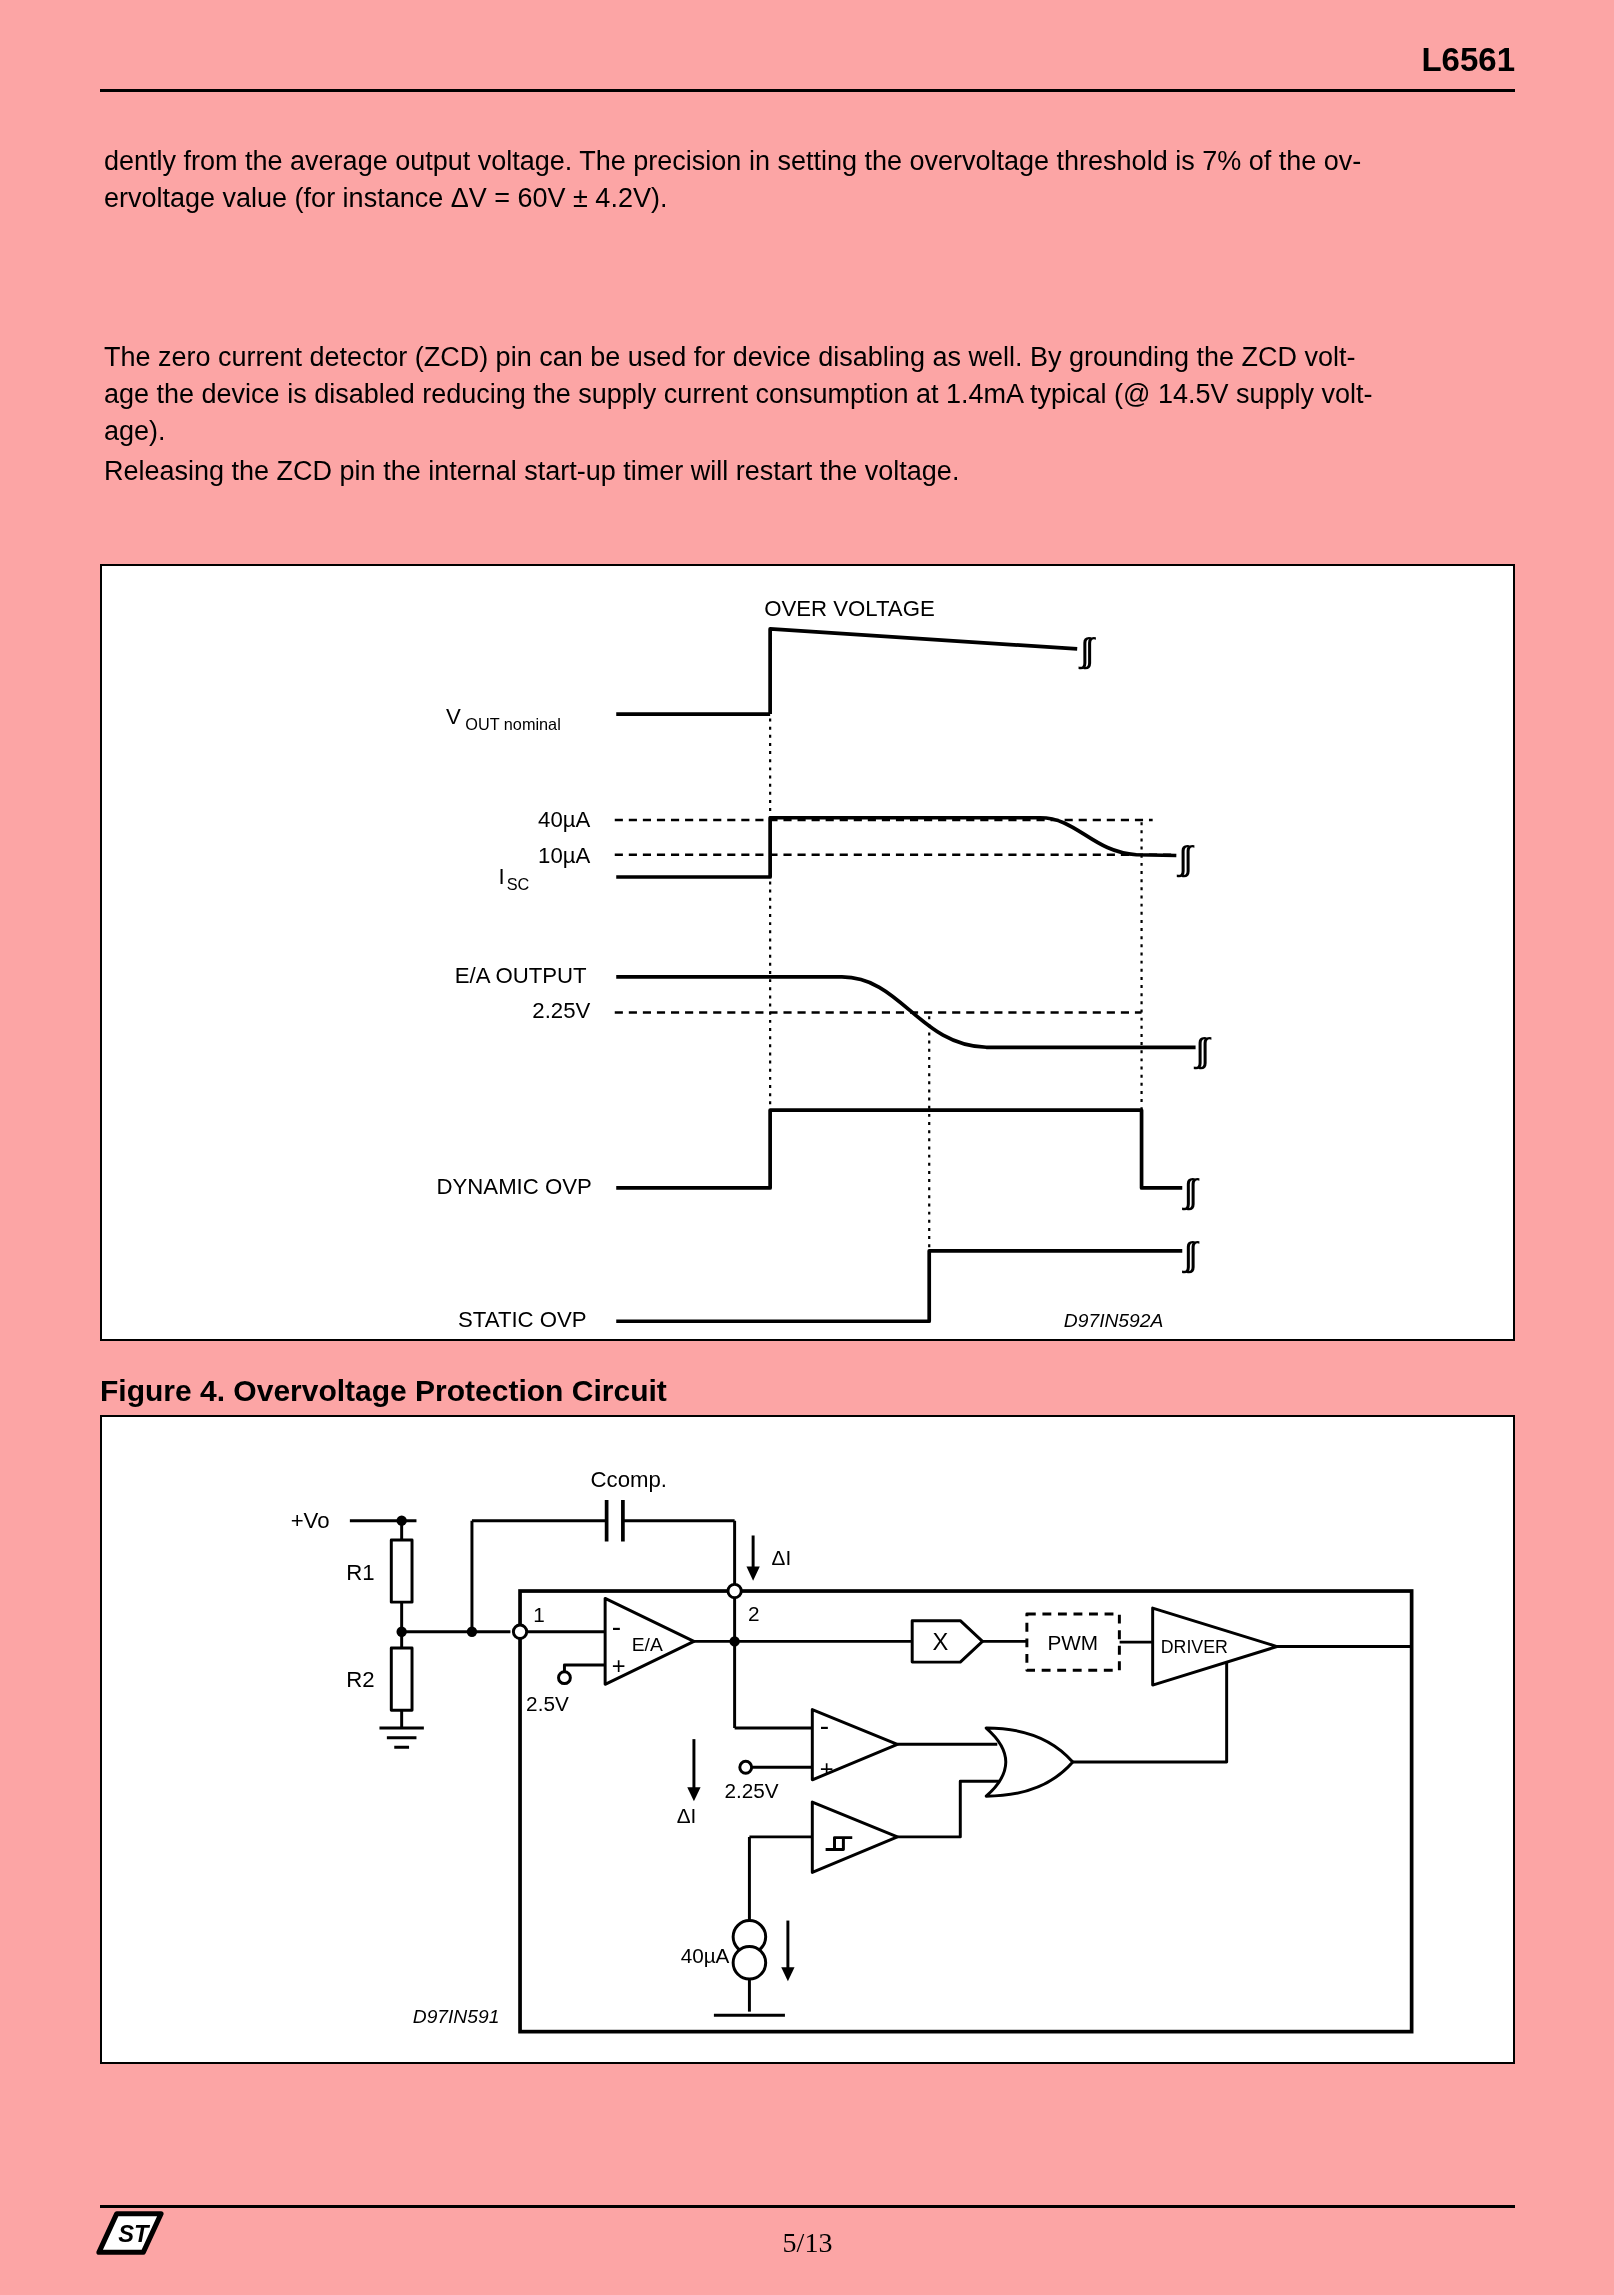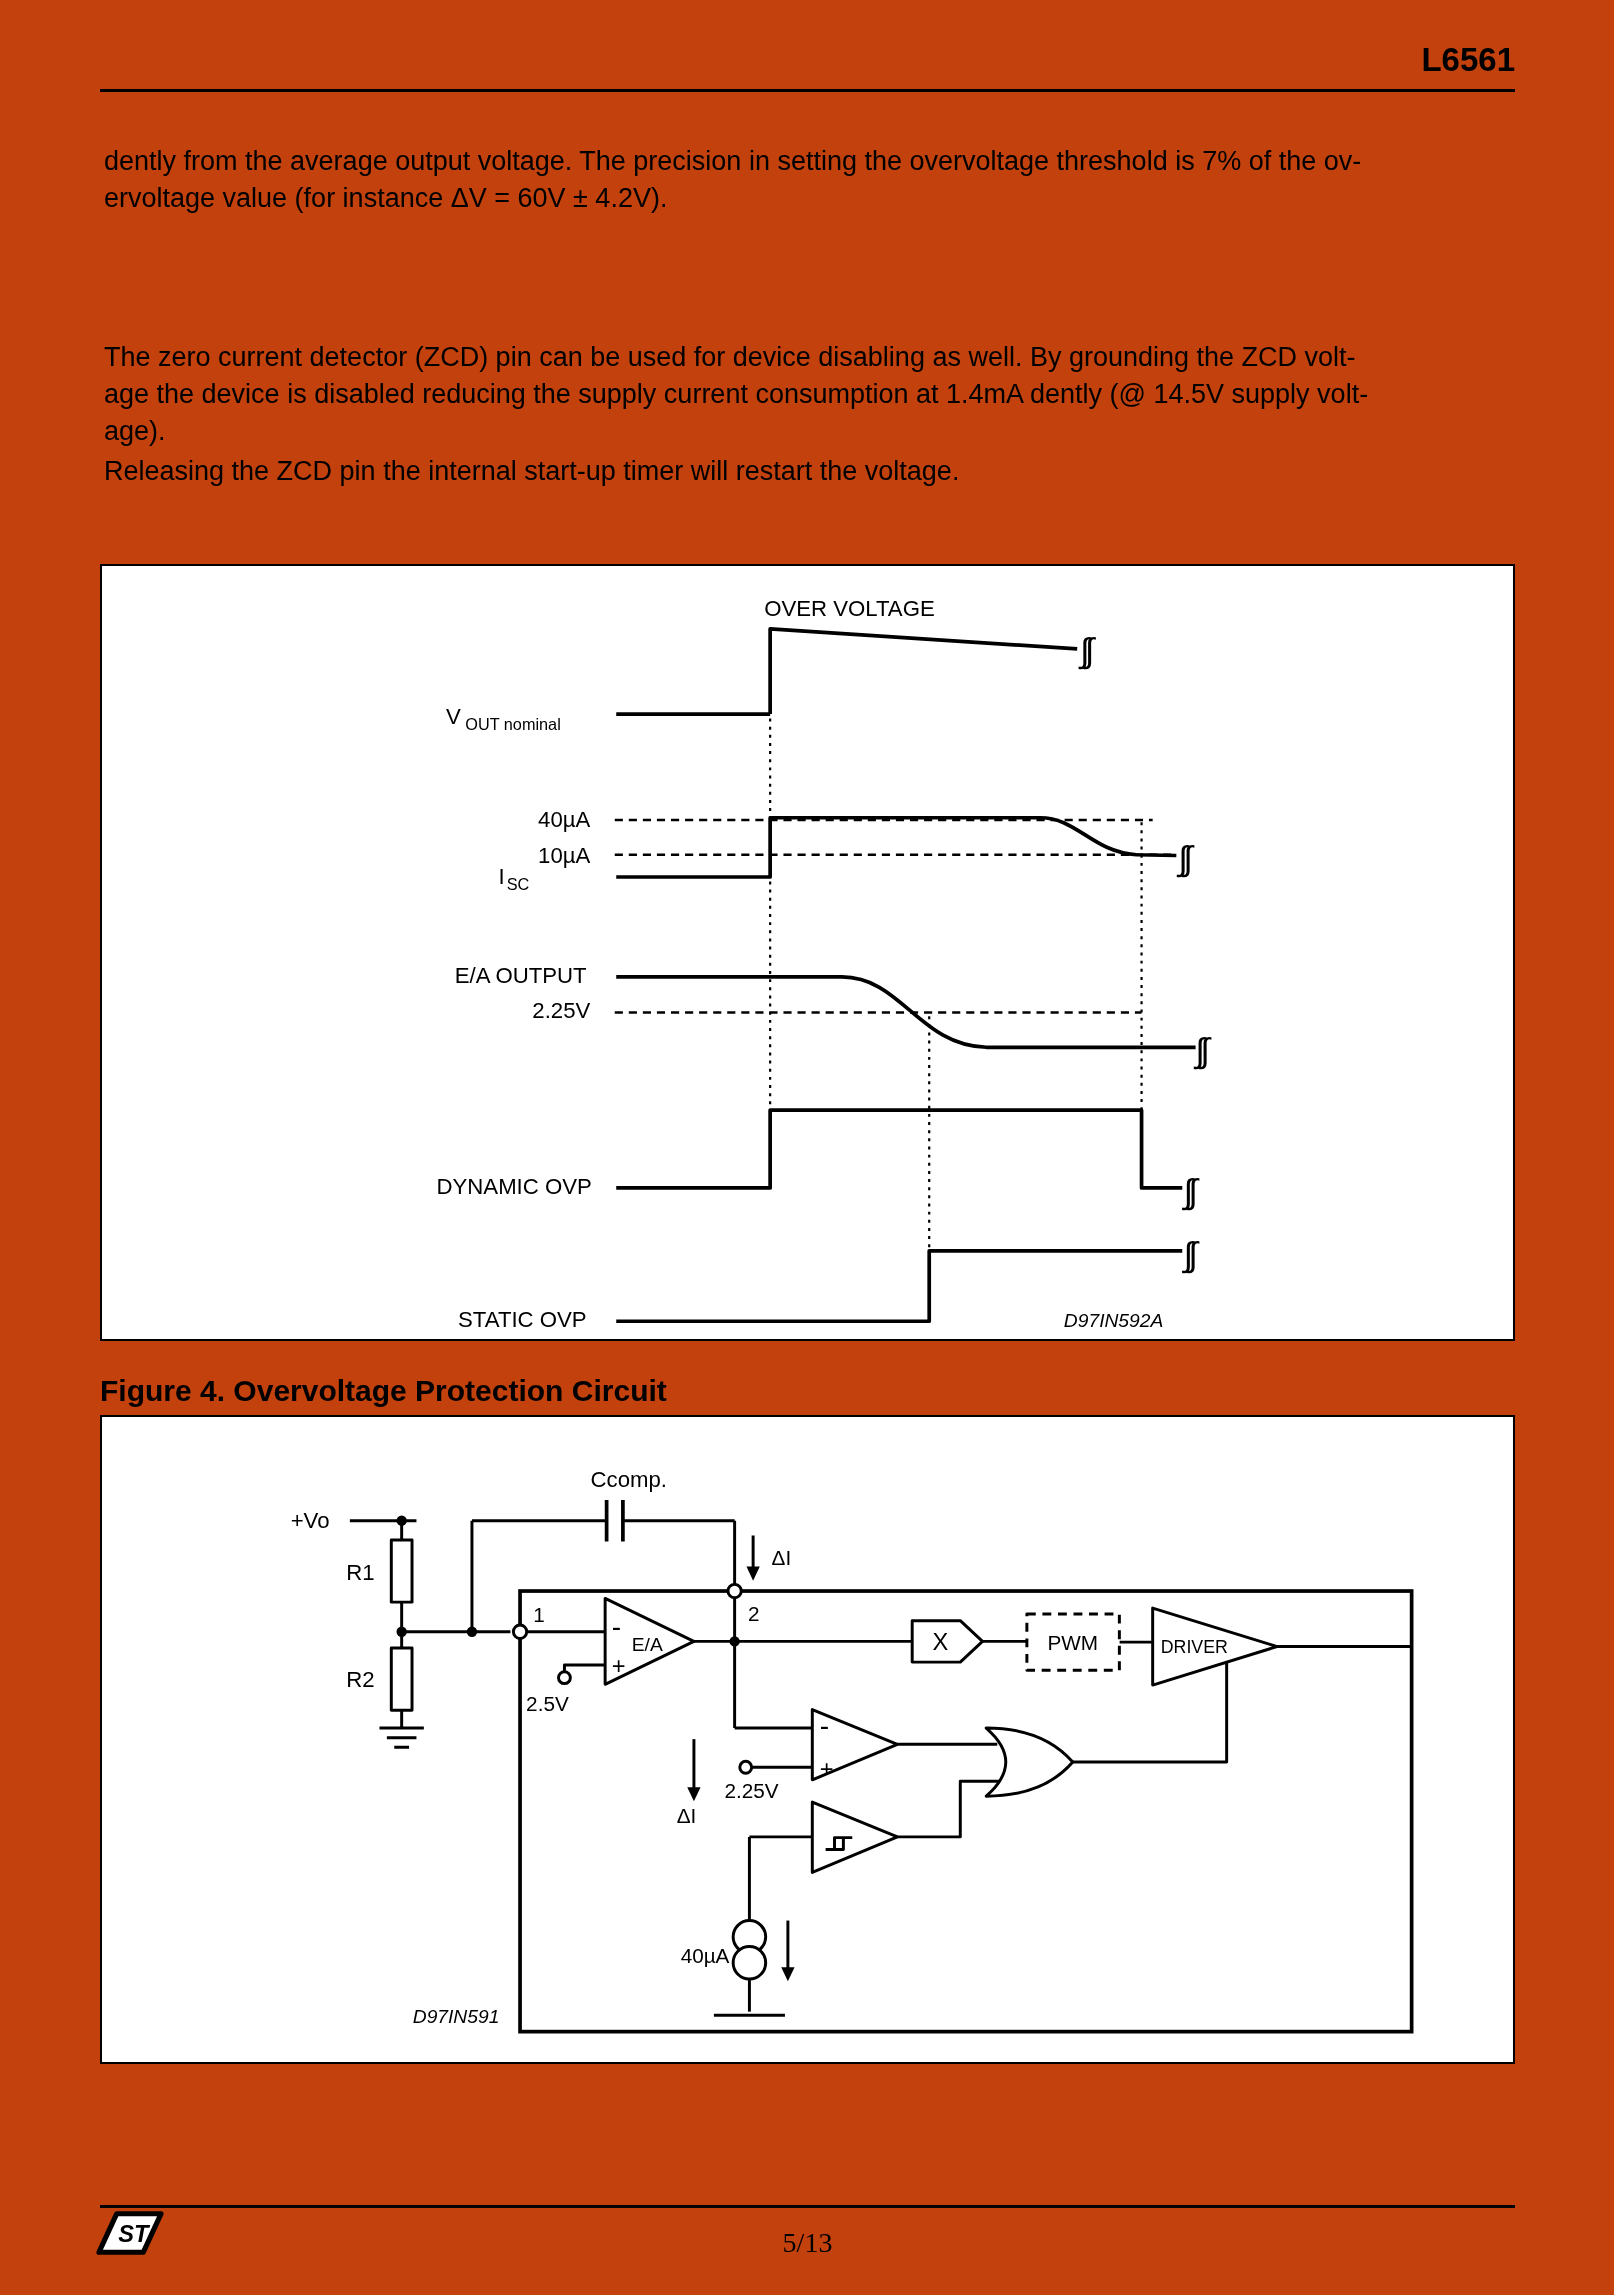--- a/index.html
+++ b/index.html
@@ -1,18 +1,18 @@
 <!DOCTYPE html>
 <html style="font-size:12px"><head>
 <meta charset="utf-8">
 <style>
   * { box-sizing: border-box; }
   html,body { margin:0; padding:0; background:#e8e8e8; }
   .page {
-    position:relative; width:1614px; height:2295px; background:#c2410c;
+    position:relative; width:1614px; height:2295px; background:#fca5a5;
     font-family:"Liberation Sans", sans-serif; color:#000; overflow:hidden;
   }
   .doc-header {
     position:absolute; left:100px; width:1415px; top:41px;
     border-bottom:3px solid #000; padding-bottom:10.4px;
     text-align:right; font-size:33px; font-weight:bold;
   }
   .bodytext {
     position:absolute; left:104px; width:1415px;
     font-size:27px; line-height:37px; white-space:pre-line;
@@ -70,21 +70,21 @@
 
   <div class="doc-header">
     <span>L6561</span>
   </div>
 
   <div class="bodytext para1">dently from the average output voltage. The precision in setting the overvoltage threshold is 7% of the ov-
 ervoltage value (for instance ΔV = 60V ± 4.2V).</div>
 
 
   <div class="bodytext para2">The zero current detector (ZCD) pin can be used for device disabling as well. By grounding the ZCD volt-
-age the device is disabled reducing the supply current consumption at 1.4mA dently (@ 14.5V supply volt-
+age the device is disabled reducing the supply current consumption at 1.4mA typical (@ 14.5V supply volt-
 age).</div>
   <div class="bodytext para3">Releasing the ZCD pin the internal start-up timer will restart the voltage.</div>
 
 
   <div class="fig-box fig4-box">
     <svg viewBox="0 0 1907 1044" preserveAspectRatio="none">
 
       <path class="dash-h" d="M693 343 H1420"></path>
       <path class="dash-h" d="M693 390 H1448"></path>
       <path class="dash-h" d="M693 603 H1405"></path>

